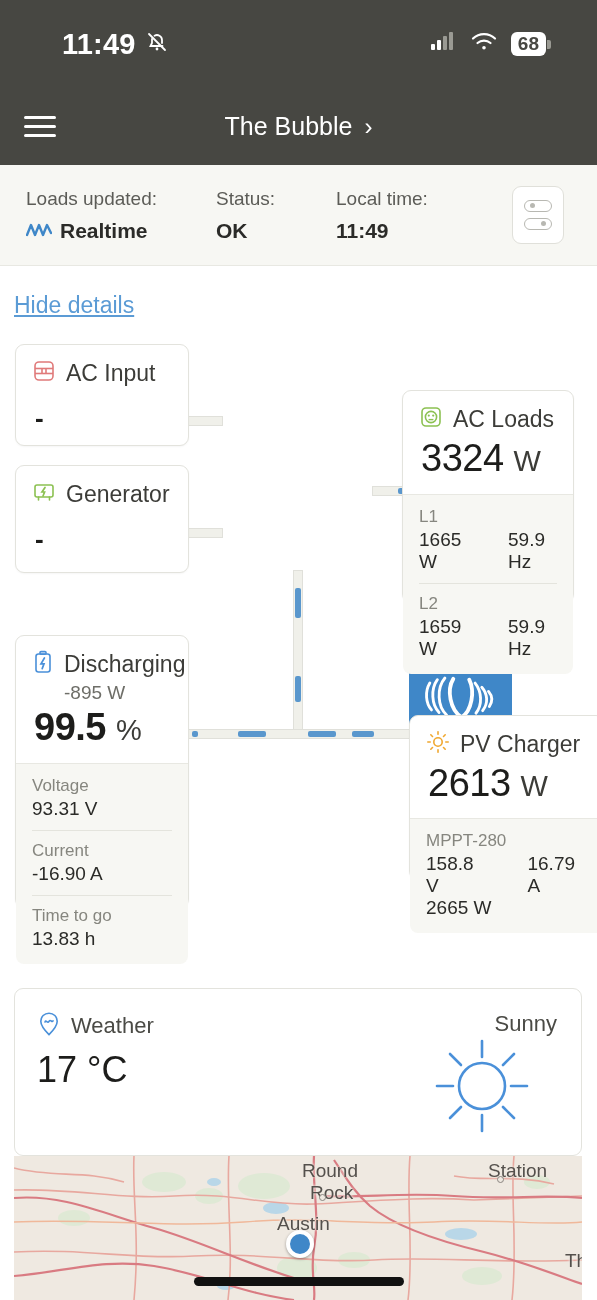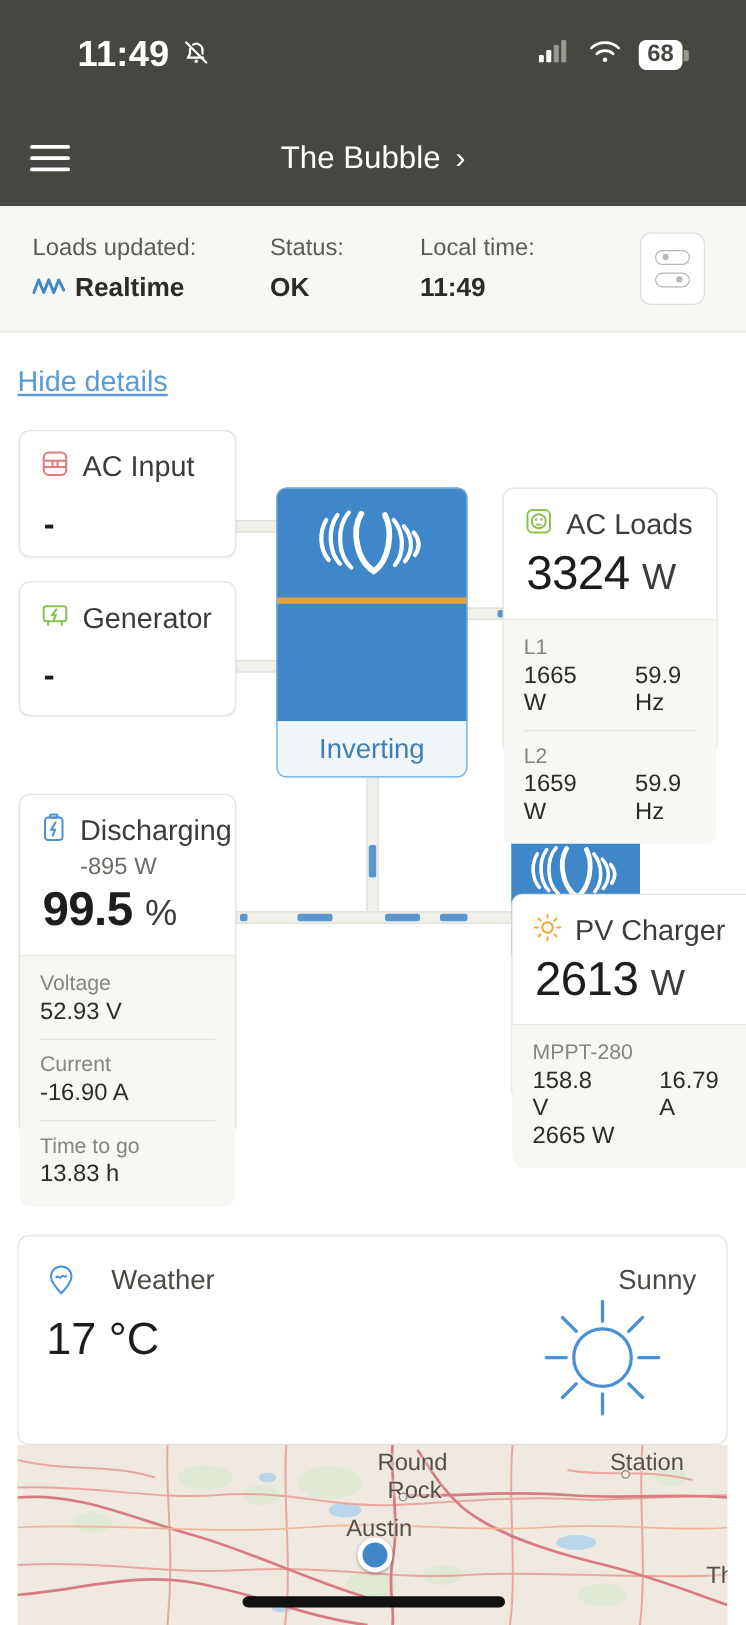--- a/index.html
+++ b/index.html
@@ -142,21 +142,21 @@
   
   .line { position: absolute; background: #f0f0ea; border: 1px solid #e0e0da; z-index: 1; }
   .flow { position: absolute; background: #3f87c8; z-index: 2; border-radius: 2px; opacity: .85; }
 
   
   .weather-card {
     position: absolute; left: 14px; top: 988px; width: 568px; height: 168px;
     background: #fff; border: 1px solid #e3e3dd; border-radius: 9px;
   }
   .w-top { display: flex; align-items: flex-start; justify-content: space-between; padding: 22px 24px 0 22px; }
-  .w-titlerow { display: flex; gap: 28px; }
+  .w-titlerow { display: flex; align-items: center; gap: 10px; }
   .w-title { color: #4a4a45; font-size: 22px; }
   .w-cond { color: #4a4a45; font-size: 22px; }
   .w-temp { color: #1d1d1b; font-size: 36px; padding: 8px 0 0 22px; }
 
   
   .map {
     position: absolute; left: 14px; top: 1156px; width: 568px; height: 144px;
     background: #efe9e1; overflow: hidden;
   }
   .map svg { position: absolute; top: 0; left: 0; }
@@ -296,46 +296,20 @@
               <line x1="6.5" y1="17" x2="6.5" y2="20"></line>
               <line x1="17.5" y1="17" x2="17.5" y2="20"></line>
             </svg>
           </span>
           <span class="card-title">Generator</span>
         </div>
         <div class="card-dash">-</div>
       </div>
     </div>
 
-    <div class="inverter">
-      <div class="inv-box">
-        <div class="vlogo" style="left:30px; top:14px;">
-          <svg width="92" height="62" viewBox="0 0 92 62" fill="none" stroke="#fff" stroke-linecap="round">
-            <g stroke-width="3.4">
-              <path d="M10 12 C4 22 5 36 12 44"></path>
-              <path d="M19 8 C11 19 12 38 21 47"></path>
-              <path d="M28 6 C18 18 19 40 30 50"></path>
-            </g>
-            <g stroke-width="4.6">
-              <path d="M38 7 C30 20 34 44 48 53 C60 45 64 22 57 8"></path>
-            </g>
-            <g stroke-width="3.4">
-              <path d="M64 12 C72 22 73 38 65 48"></path>
-              <path d="M72 17 C79 25 80 36 73 45"></path>
-              <path d="M80 22 C85 28 85 34 81 40"></path>
-            </g>
-          </svg>
-        </div>
-        <div class="inv-split"></div>
-      </div>
-      <div class="inv-status">
-        <span>Inverting</span>
-      </div>
-      <div class="inv-border"></div>
-    </div>
 
     <div class="card" id="card-acloads">
       <div class="card-head">
         <div class="card-title-row">
           <span>
             <svg width="24" height="24" viewBox="0 0 24 24" fill="none" stroke="#8cc152" stroke-width="1.6">
               <rect x="3" y="3" width="18" height="18" rx="4"></rect>
               <circle cx="12" cy="12" r="5.6"></circle>
               <circle cx="9.8" cy="10.6" r="1.1" fill="#8cc152" stroke="none"></circle>
               <circle cx="14.2" cy="10.6" r="1.1" fill="#8cc152" stroke="none"></circle>
@@ -382,21 +356,21 @@
         </div>
         <div class="card-sub" style="padding:4px 0 0 32px;">-895 W</div>
         <div class="card-big" style="padding:2px 0 14px 2px; font-weight:bold;">
           <span>99.5</span>
           <span class="unit" style="font-weight:400;">%</span>
         </div>
       </div>
       <div class="card-detail">
         <div>
           <div class="det-label">Voltage</div>
-          <div class="det-val">52.93 V</div>
+          <div class="det-val">93.31 V</div>
         </div>
         <div class="det-sep"></div>
         <div>
           <div class="det-label">Current</div>
           <div class="det-val">-16.90 A</div>
         </div>
         <div class="det-sep"></div>
         <div>
           <div class="det-label">Time to go</div>
           <div class="det-val">13.83 h</div>

